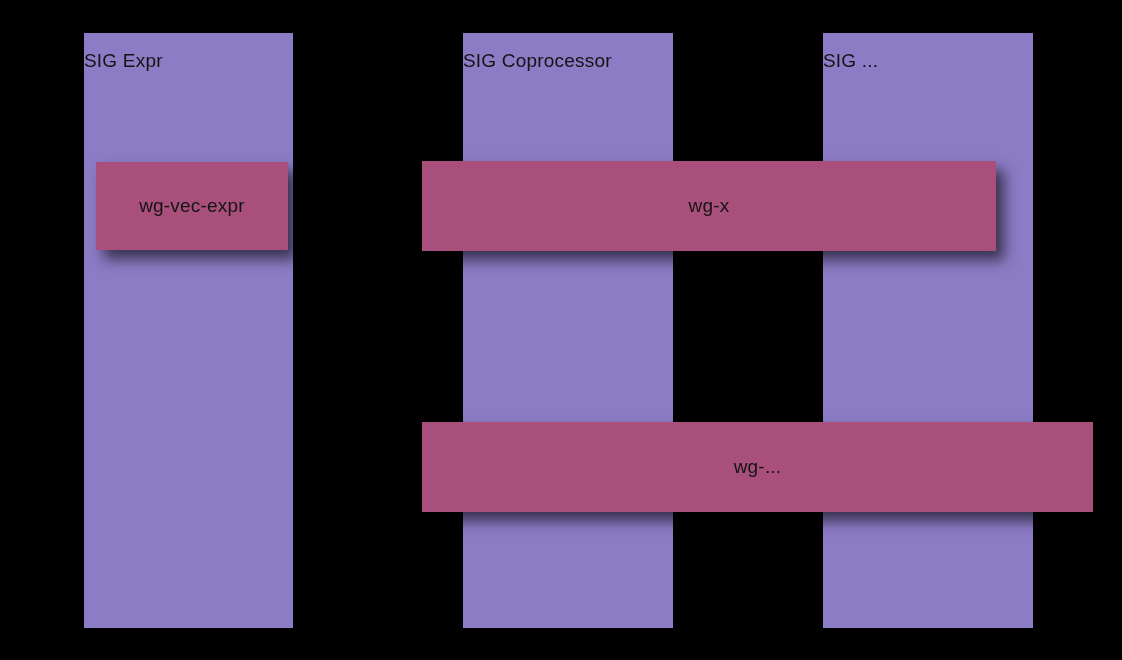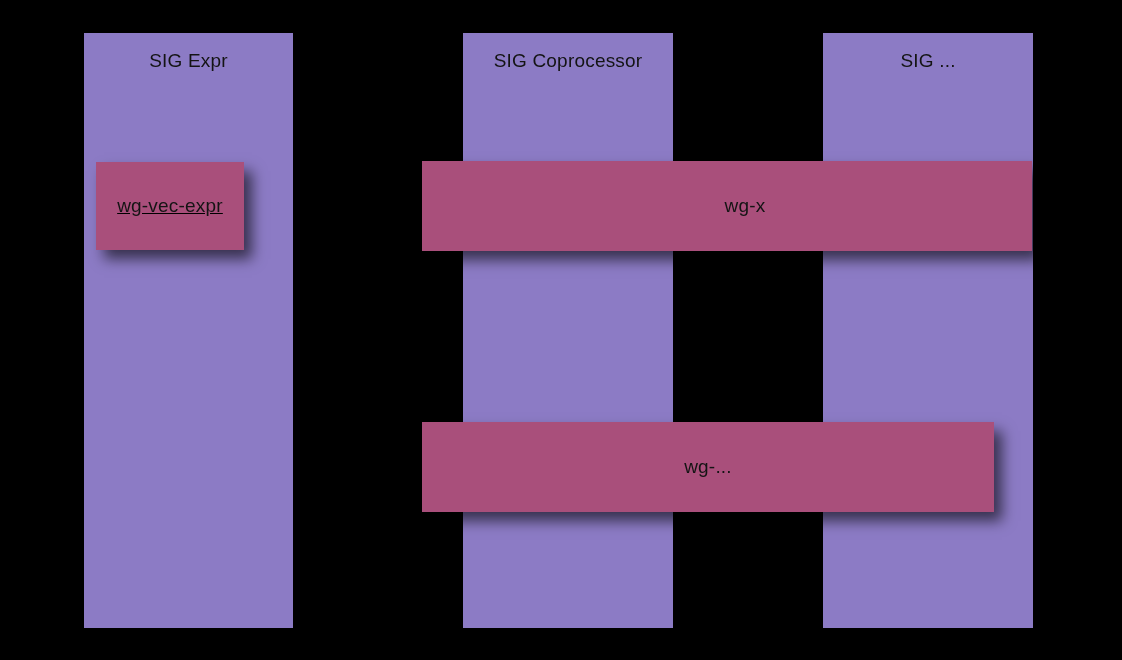--- a/index.html
+++ b/index.html
@@ -23,44 +23,43 @@
     height: 595px;
     background: var(--column, #8c7bc5);
     box-shadow: 6px 7px 10px rgba(0, 0, 0, 0.8);
   }
   #col-sig-expr        { left: 84px;  width: 209px; }
   #col-sig-coprocessor { left: 463px; width: 210px; }
   #col-sig-dots        { left: 823px; width: 210px; }
 
   .column-label {
     margin-top: 17px;
-    text-align: center;
     font-size: 19px;
     letter-spacing: 0.2px;
     color: var(--label, #141414);
   }
 
   
   .bar {
     position: absolute;
     background: var(--bar, #a94f7b);
     box-shadow: 8px 9px 13px rgba(0, 0, 0, 0.6);
     display: flex;
     align-items: center;
     justify-content: center;
   }
   .bar-label {
     font-size: 19px;
     letter-spacing: 0.2px;
     color: var(--label, #141414);
   }
-  #bar-wg-vec-expr { left: 96px;  top: 162px; width: 148px; height: 88px; text-decoration: underline; }
-  #bar-wg-x        { left: 422px; top: 161px; width: 574px; height: 90px; padding-left: 36px; }
+  #bar-wg-vec-expr { left: 96px;  top: 162px; width: 192px; height: 88px; }
+  #bar-wg-x        { left: 422px; top: 161px; width: 574px; height: 90px; }
   #bar-wg-y        { left: 30px;  top: 293px; width: 671px; height: 90px; }
-  #bar-wg-dots     { left: 422px; top: 422px; width: 572px; height: 90px; }
+  #bar-wg-dots     { left: 422px; top: 422px; width: 671px; height: 90px; }
 </style>
 </head>
 <body style="background: rgb(0, 0, 0);">
 
 <div class="canvas">
 
   <div class="column" id="col-sig-expr">
     <div class="column-label">SIG Expr</div>
   </div>
 

